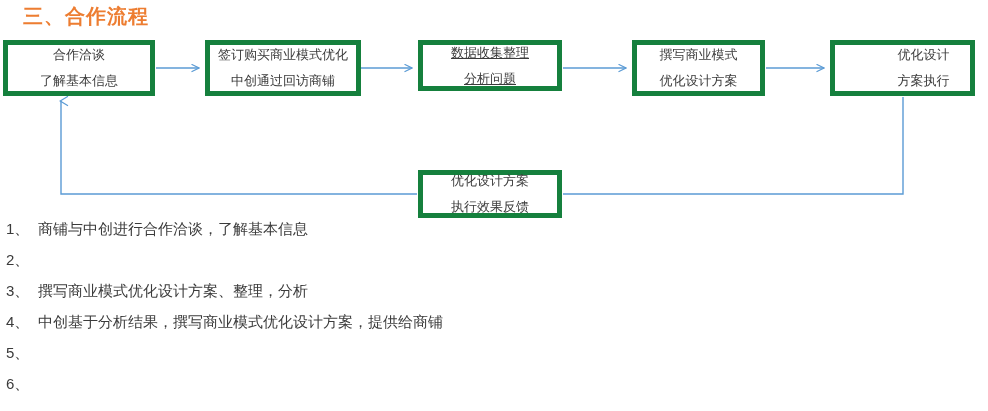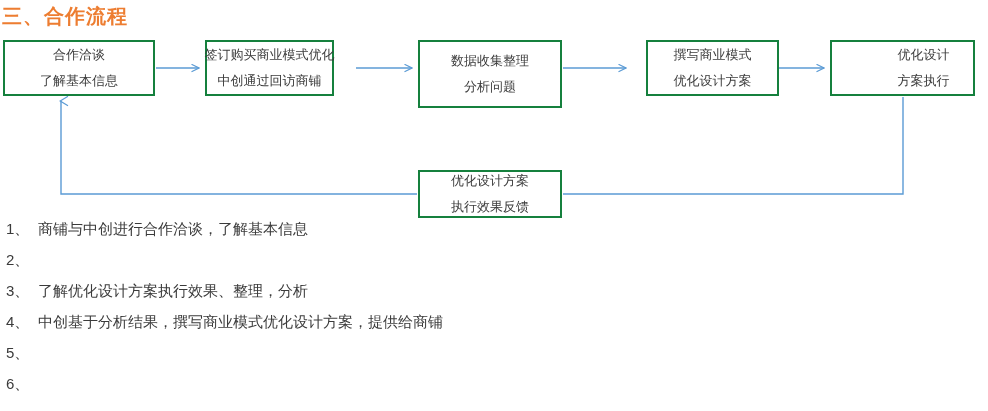--- a/index.html
+++ b/index.html
@@ -12,21 +12,21 @@
     height: 411px;
     position: relative;
     overflow: hidden;
     font-family: "Liberation Sans", "DejaVu Sans", sans-serif;
     color: #333333;
   }
 
   
   #section-title {
     position: absolute;
-    left: 2px;
+    left: 23px;
     top: 3px;
     font-size: 20px;
     font-weight: bold;
     color: #ED7D31;
     letter-spacing: 1px;
     white-space: nowrap;
   }
 
   
   #flow-diagram {
@@ -41,44 +41,44 @@
     left: 0;
     top: 0;
     width: 988px;
     height: 225px;
     pointer-events: none;
   }
 
   .flow-box {
     position: absolute;
     box-sizing: border-box;
-    border: 2px solid #15803d;
+    border: 5px solid #15803d;
     background: #ffffff;
     display: flex;
     flex-direction: column;
     align-items: center;
     justify-content: center;
     text-align: center;
     font-size: 13px;
     color: #3B3B3B;
     line-height: 1.05;
     z-index: 2;
   }
   .flow-box .box-line {
     display: block;
     white-space: nowrap;
     padding: 2px 0;
   }
   .flow-box .box-line.line-top { margin-bottom: 8px; }
 
   
   #box-1 { left: 3px;   top: 40px;  width: 152px; height: 56px; }
-  #box-2 { left: 205px; top: 40px;  width: 129px; height: 56px; }
-  #box-3 { left: 418px; top: 40px;  width: 144px; height: 68px; }
-  #box-4 { left: 646px; top: 40px;  width: 133px; height: 56px; }
+  #box-2 { left: 205px; top: 40px;  width: 156px; height: 56px; }
+  #box-3 { left: 418px; top: 40px;  width: 144px; height: 51px; text-decoration: underline; }
+  #box-4 { left: 632px; top: 40px;  width: 133px; height: 56px; }
   #box-5 { left: 830px; top: 40px;  width: 145px; height: 56px; padding-left: 42px; }
   #box-feedback { left: 418px; top: 170px; width: 144px; height: 48px; }
 
   
   #process-list {
     position: absolute;
     left: 0;
     top: 220px;
     width: 988px;
   }
@@ -173,21 +173,21 @@
 <div id="process-list">
   <div class="list-row">
     <span class="list-num">1、</span>
     <span class="list-text">商铺与中创进行合作洽谈，了解基本信息</span>
   </div>
   <div class="list-row">
     <span class="list-num">2、</span>
   </div>
   <div class="list-row">
     <span class="list-num">3、</span>
-    <span class="list-text">了解优化设计方案执行效果、整理，分析</span>
+    <span class="list-text">撰写商业模式优化设计方案、整理，分析</span>
   </div>
   <div class="list-row">
     <span class="list-num">4、</span>
     <span class="list-text">中创基于分析结果，撰写商业模式优化设计方案，提供给商铺</span>
   </div>
   <div class="list-row">
     <span class="list-num">5、</span>
   </div>
   <div class="list-row">
     <span class="list-num">6、</span>

